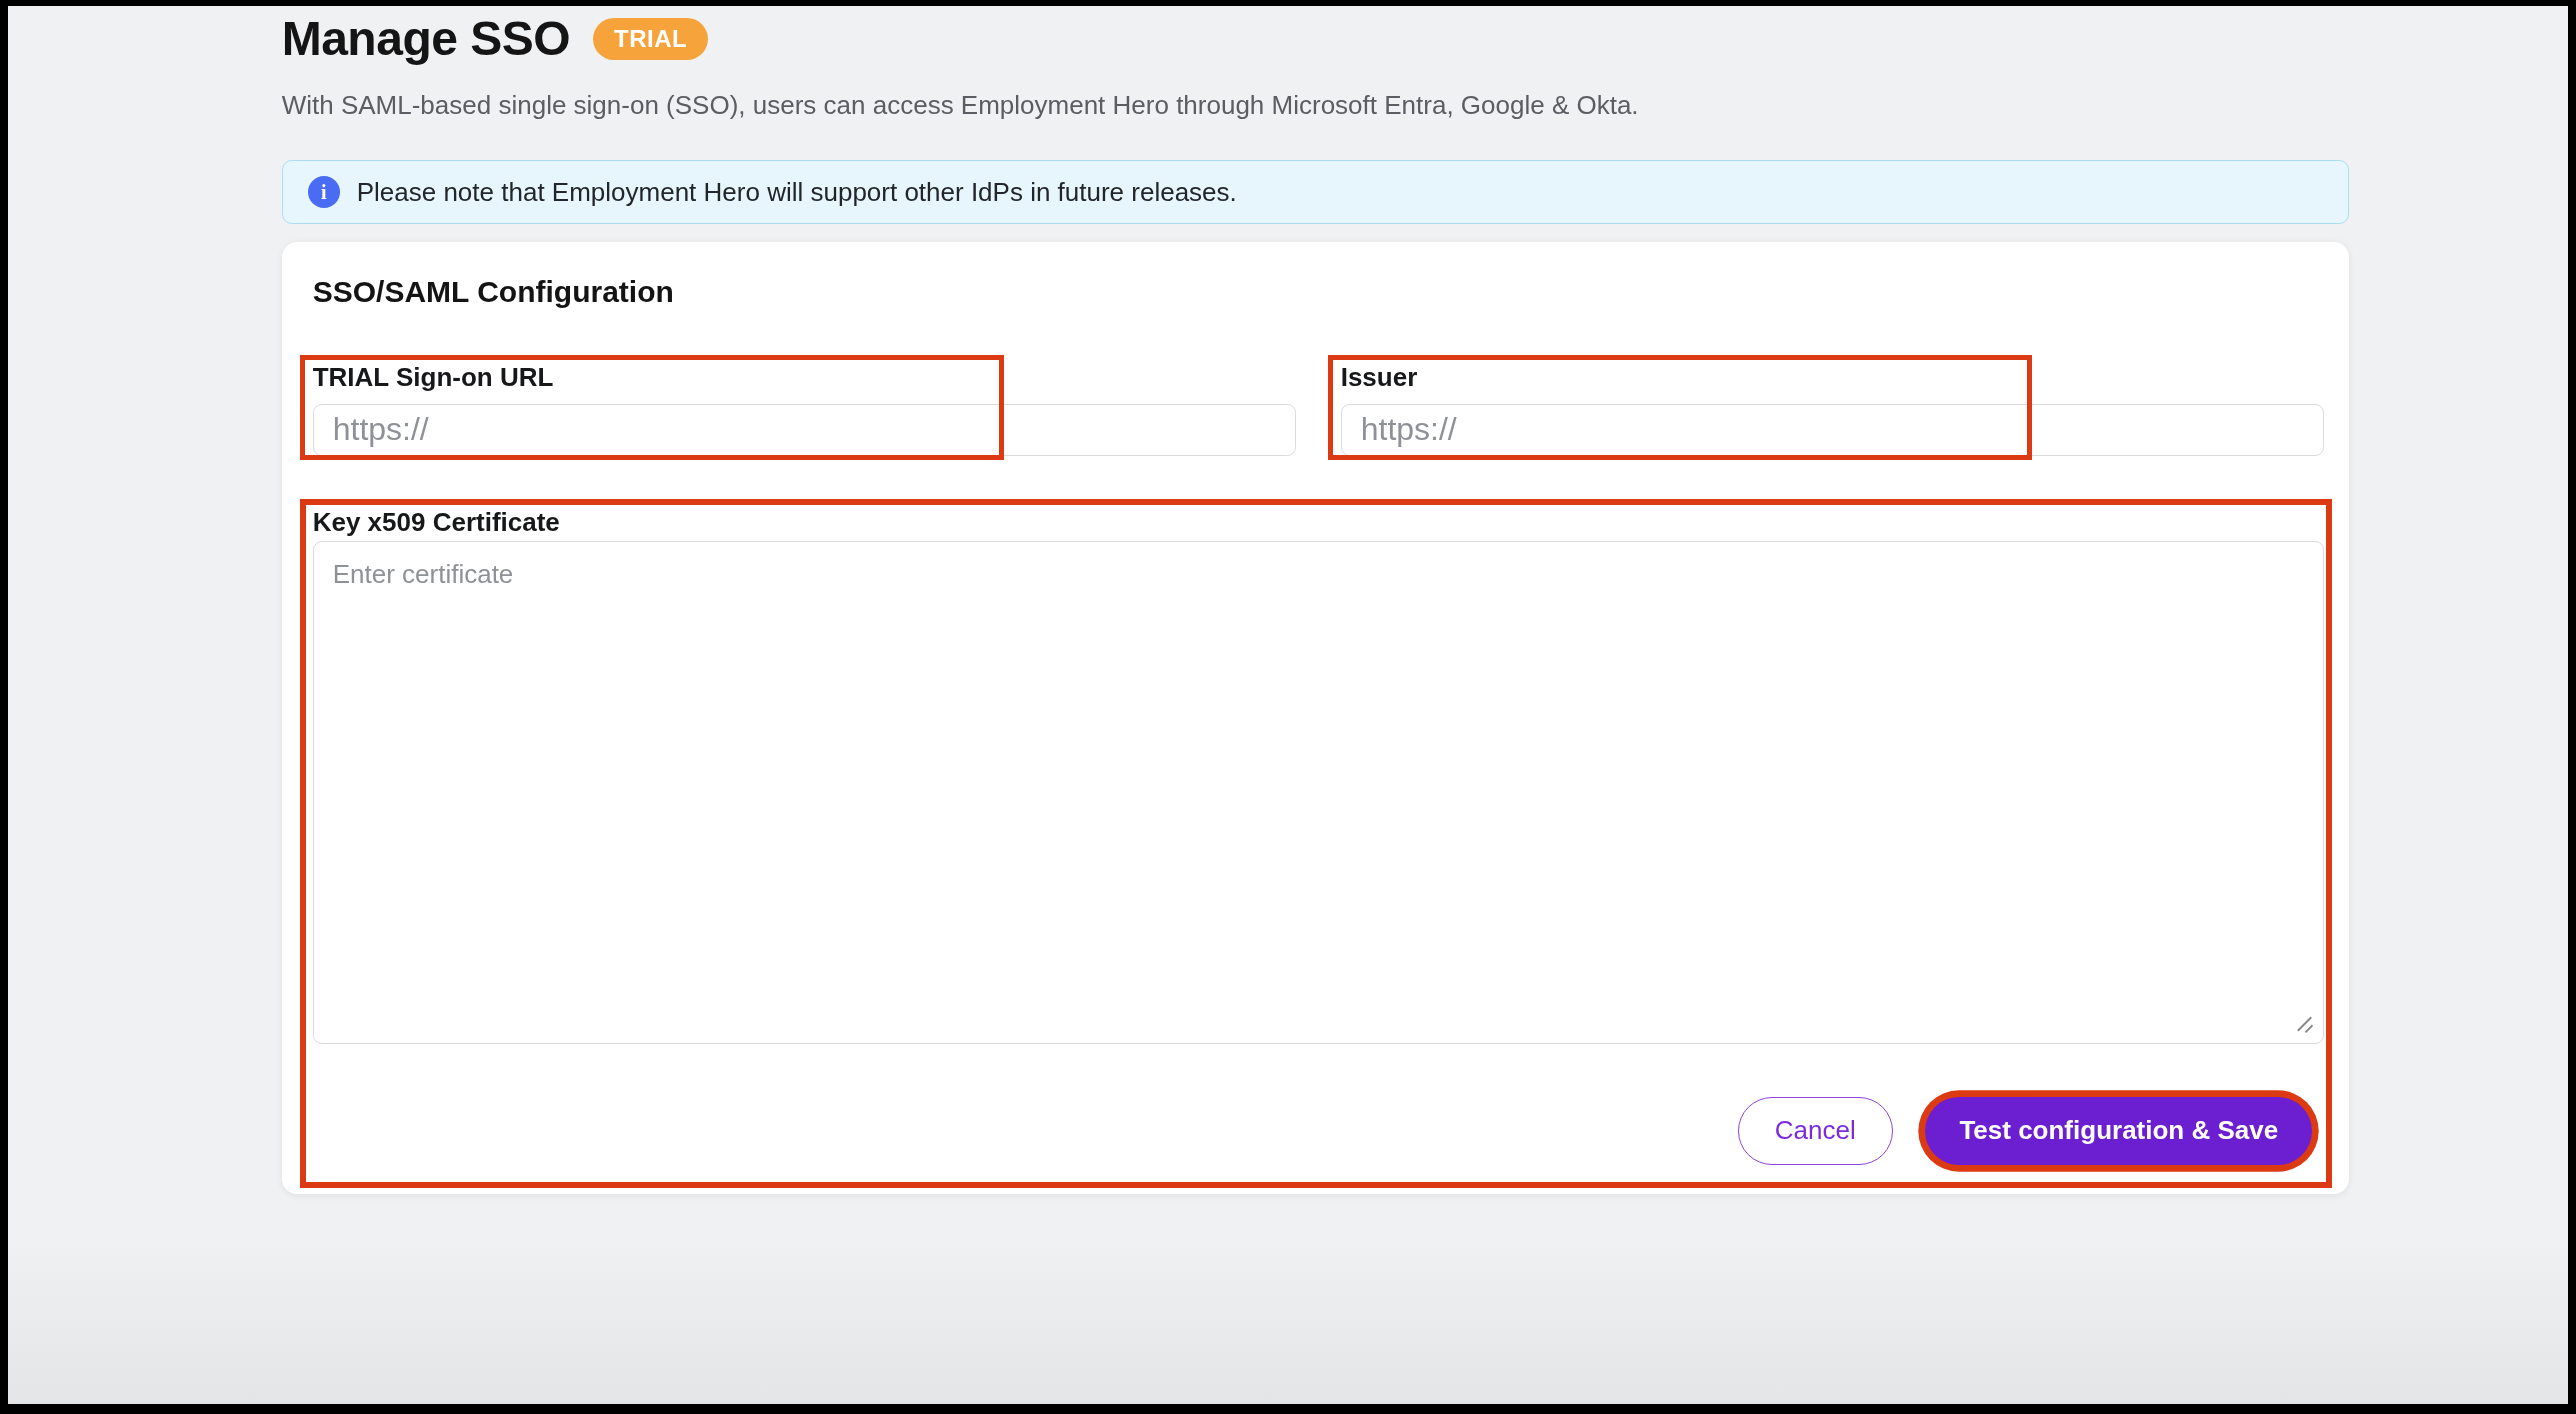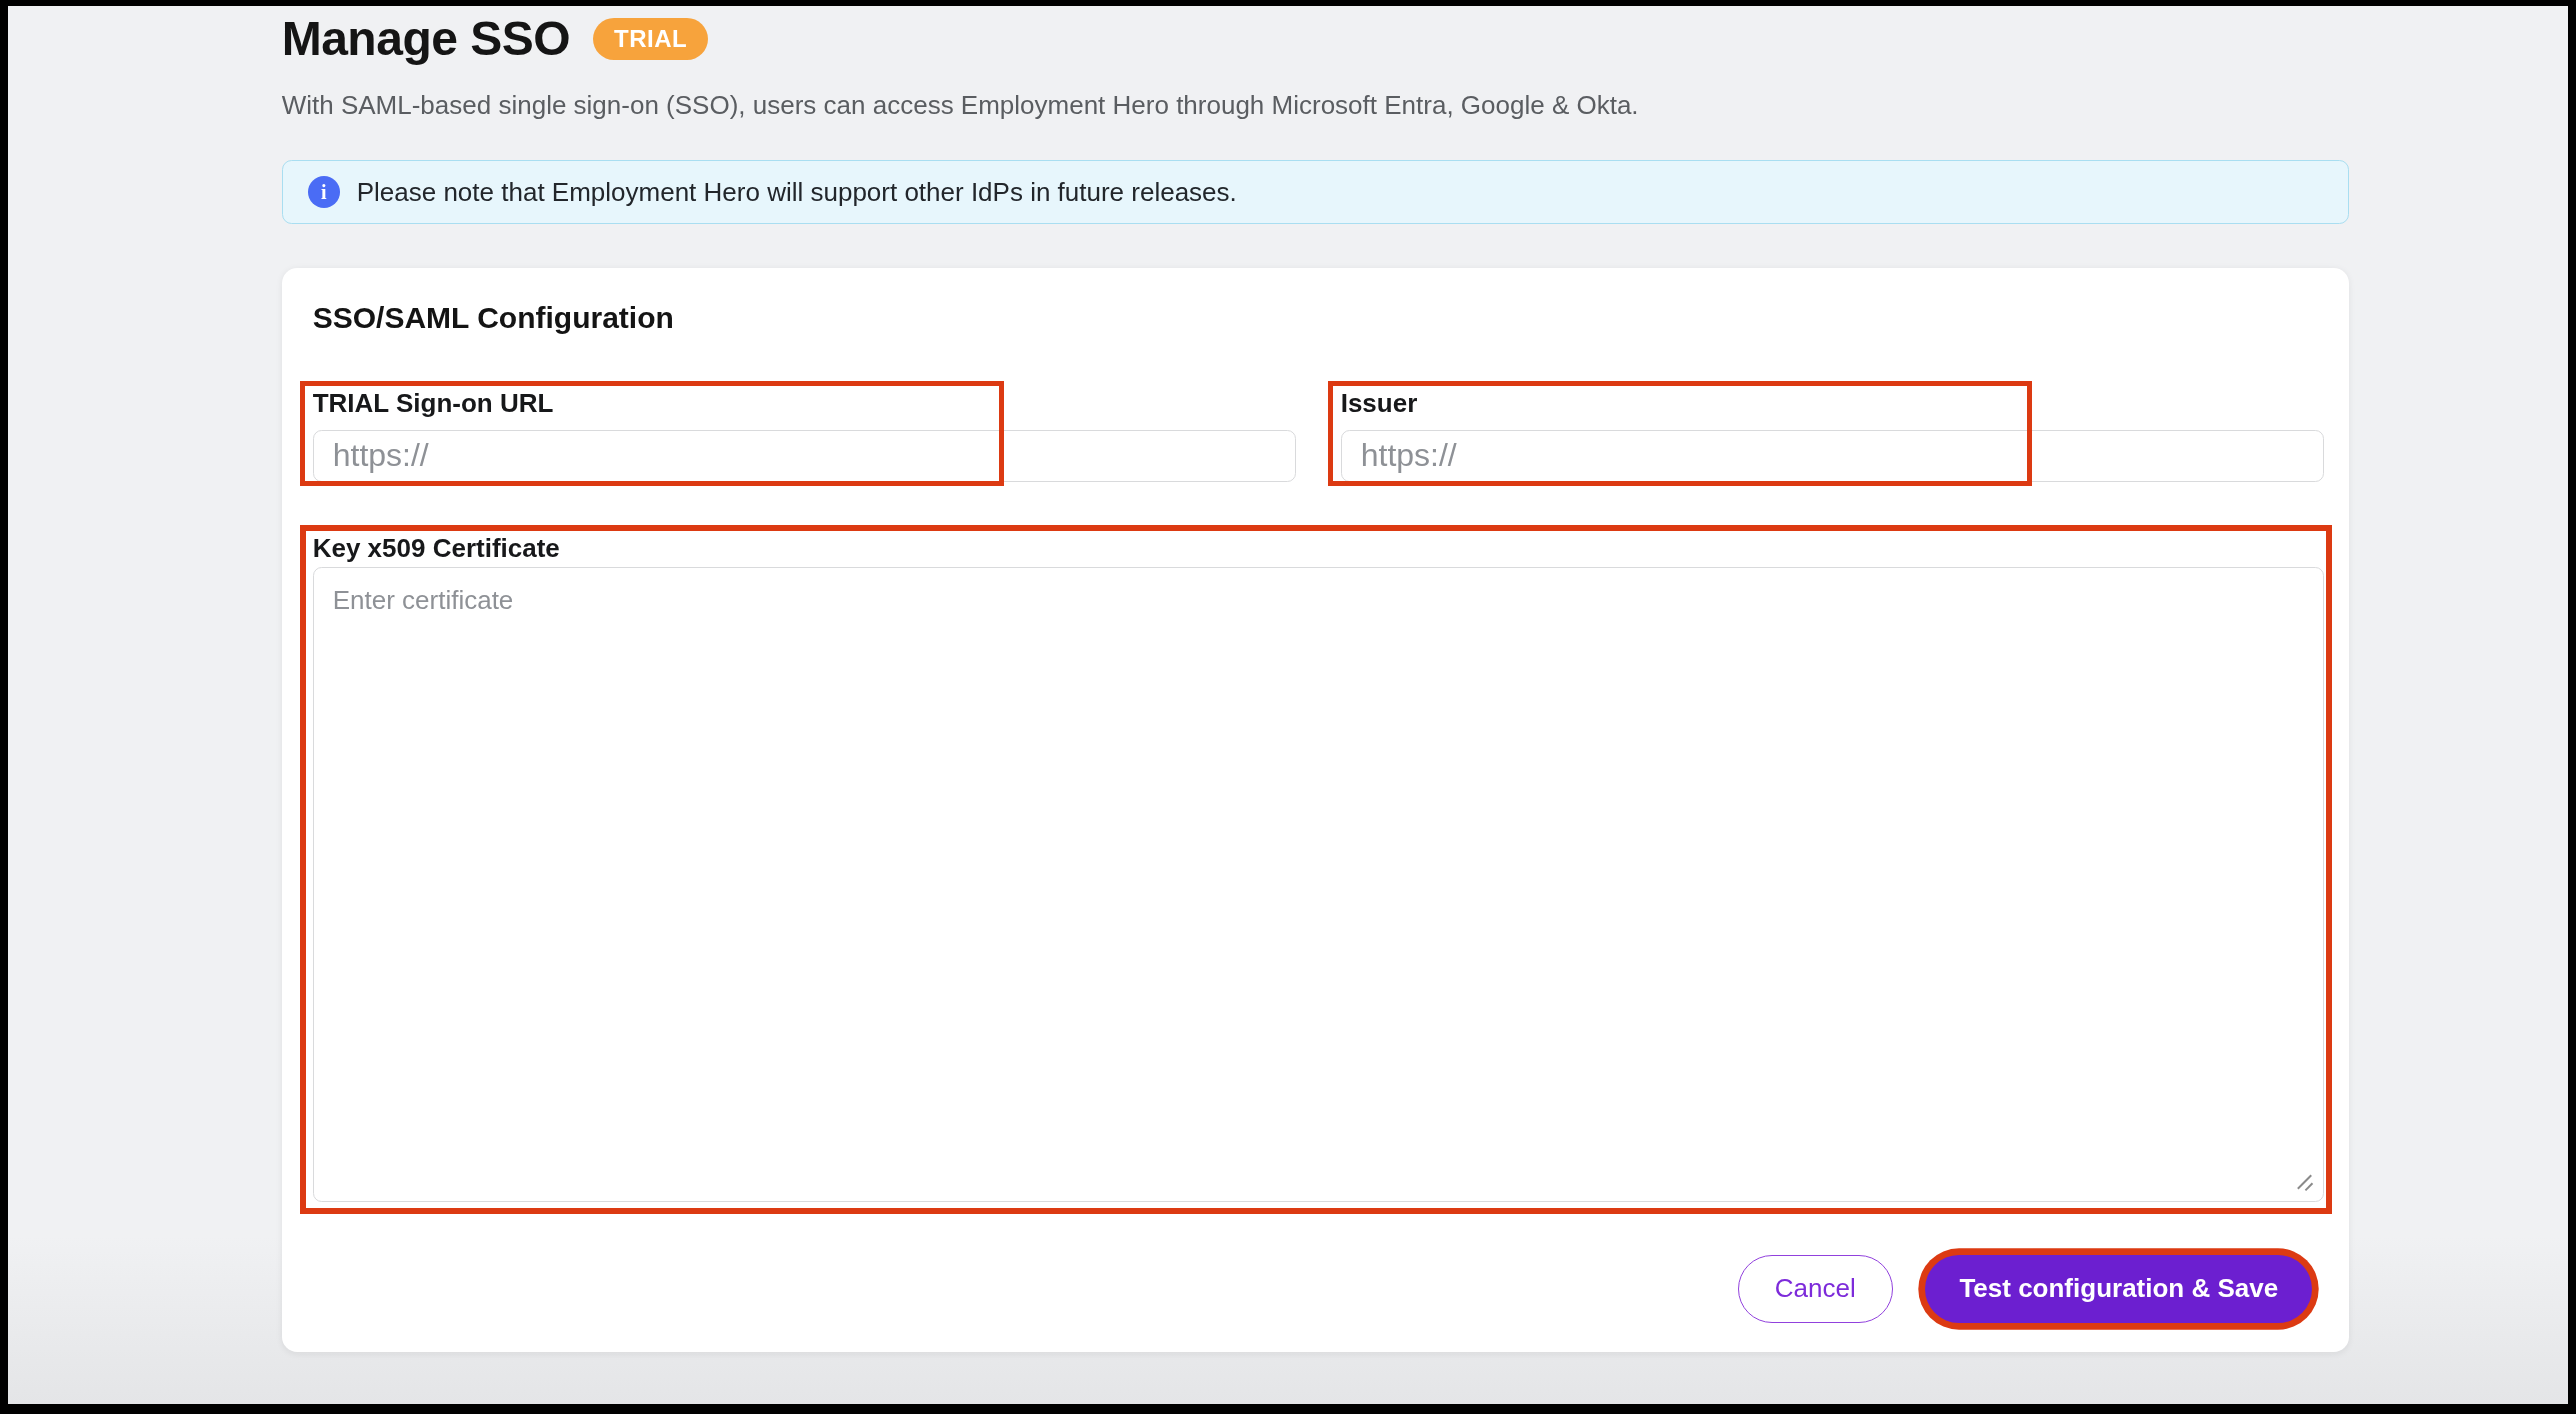--- a/index.html
+++ b/index.html
@@ -33,41 +33,41 @@
   }
   .info-icon {
     width:32px; height:32px; border-radius:50%; background:#4a6cf5; flex:0 0 auto;
     display:flex; align-items:center; justify-content:center;
     color:#fff; font-size:20px; font-weight:bold; font-family:"Liberation Serif", serif;
   }
   .banner-text { font-size:26px; color:#22262b; }
 
   
   .card {
-    margin-top:44px; background:#fff; border-radius:15.3px;
+    margin-top:18px; background:#fff; border-radius:15.3px;
     box-shadow:0 1.9px 7.7px rgba(27,27,27,.07);
     padding:33px 0 29px 0;
   }
   .card-inner { margin:0 25px 0 31px; }
   .card-heading { font-size:30px; font-weight:bold; color:#141414; height:34px; }
 
   .fields-row { display:flex; gap:45px; margin-top:54px; }
   .field { flex:1; position:relative; }
   .field-label { display:block; font-size:26px; font-weight:bold; color:#17181a; height:29px; line-height:29px; margin-bottom:11.5px; }
   .text-input {
     width:100%; height:52px; border:1.9px solid #d9dadc; border-radius:8.6px;
     padding:0 19px; font-size:32px; color:#333; background:#fff; outline:none;
     font-family:"Liberation Sans", sans-serif;
   }
   .text-input::placeholder, textarea::placeholder { color:#8e9196; opacity:1; }
 
   .cert-field { margin-top:52px; position:relative; }
   .cert-field .field-label { margin-bottom:3.8px; }
   .cert-textarea {
-    width:100%; height:635px; border:1.9px solid #d9dadc; border-radius:8.6px;
+    width:100%; height:503px; border:1.9px solid #d9dadc; border-radius:8.6px;
     padding:17px 19px; font-size:26px; color:#333; background:#fff; outline:none;
     resize:none; font-family:"Liberation Sans", sans-serif; display:block;
   }
   .resize-handle { position:absolute; right:7.7px; bottom:9.6px; width:21px; height:21px; pointer-events:none; }
   .resize-handle::before, .resize-handle::after {
     content:""; position:absolute; background:#8a8a8a; height:1.9px; transform:rotate(-45deg);
   }
   .resize-handle::before { width:19px; left:0; top:9.6px; }
   .resize-handle::after  { width:9.6px; left:8.6px; top:15.3px; }
 

